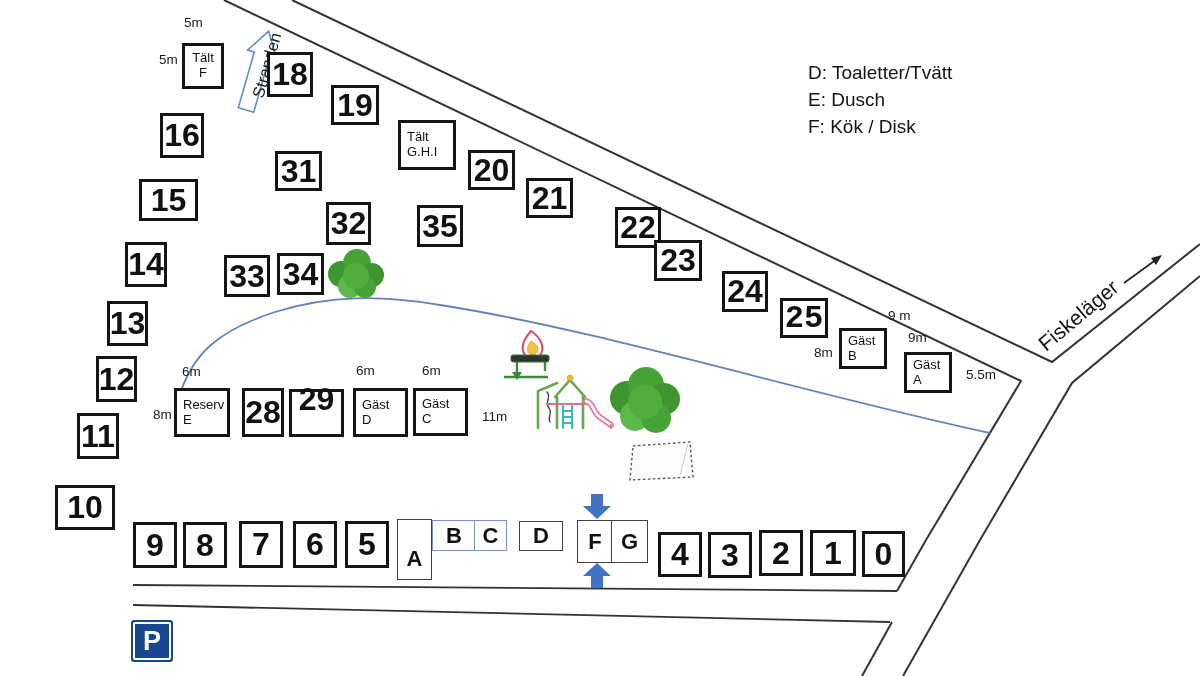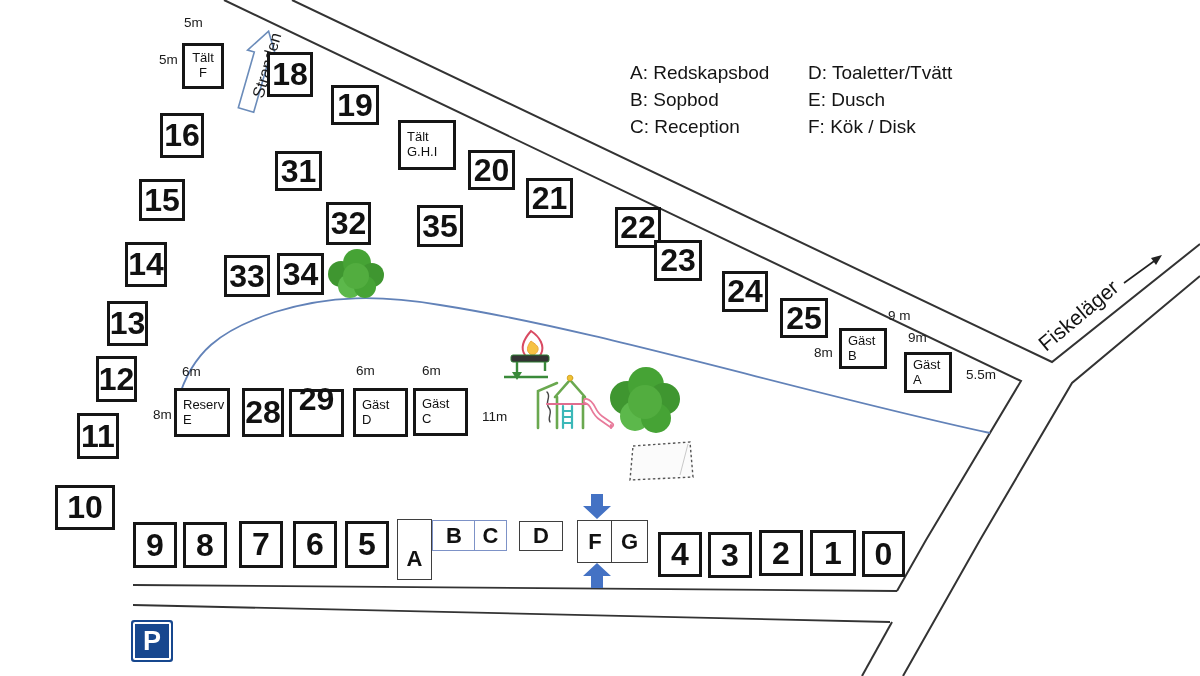--- a/index.html
+++ b/index.html
@@ -99,25 +99,20 @@
       <path d="M586,401 C594,403 592,412 601,418 L611,425" stroke="#ffffff" stroke-width="2.6"></path>
       <line x1="611" y1="425" x2="611" y2="428" stroke="#e87a9a" stroke-width="2.2"></line>
     </g>
 
     <g>
       <polygon points="633,446 690,442 693,477 630,480" fill="#fbfbfb" stroke="#555" stroke-width="1.4" stroke-dasharray="2.5,2.5"></polygon>
       <line x1="688" y1="444" x2="680" y2="475" stroke="#c9c9c9" stroke-width="1"></line>
     </g>
   </svg>
 
-  <div class="legend" style="left:630px;top:62px;">
-    <div class="row">A: Redskapsbod</div>
-    <div class="row">B: Sopbod</div>
-    <div class="row">C: Reception</div>
-  </div>
   <div class="legend" style="left:808px;top:62px;">
     <div class="row">D: Toaletter/Tvätt</div>
     <div class="row">E: Dusch</div>
     <div class="row">F: Kök / Disk</div>
   </div>
 
   <div class="box sm ctr" style="left:182px;top:43px;width:42px;height:46px;"><span>Tält
 F</span></div>
   <div class="box sm" style="left:398px;top:120px;width:58px;height:50px;"><span>Tält
 G.H.I</span></div>
@@ -137,21 +132,21 @@
     </div>
   <div class="box" style="left:331px;top:85px;width:48px;height:40px;justify-content:center;">
       <span>19</span>
     </div>
   <div class="box" style="left:160px;top:113px;width:44px;height:45px;align-items:center;">
       <span>16</span>
     </div>
   <div class="box" style="left:275px;top:151px;width:47px;height:40px;">
       <span>31</span>
     </div>
-  <div class="box" style="left:139px;top:179px;width:46px;height:42px;">
+  <div class="box" style="left:139px;top:179px;width:59px;height:42px;">
       <span>15</span>
     </div>
   <div class="box" style="left:326px;top:202px;width:45px;height:43px;">
       <span>32</span>
     </div>
   <div class="box" style="left:125px;top:242px;width:42px;height:45px;">
       <span>14</span>
     </div>
   <div class="box" style="left:224px;top:255px;width:46px;height:42px;">
       <span>33</span>
@@ -182,21 +177,21 @@
     </div>
   <div class="box" style="left:591px;top:207px;width:46px;height:41px;margin-left:24px;">
       <span>22</span>
     </div>
   <div class="box" style="left:654px;top:240px;width:48px;height:41px;">
       <span>23</span>
     </div>
   <div class="box" style="left:722px;top:271px;width:46px;height:41px;">
       <span>24</span>
     </div>
-  <div class="box" style="left:780px;top:298px;width:48px;height:40px;">
+  <div class="box" style="left:780px;top:298px;width:48px;height:40px;font-family:Liberation Mono, monospace;">
       <span>25</span>
     </div>
   <div class="box" style="left:242px;top:388px;width:42px;height:49px;">
       <span>28</span>
     </div>
   <div class="box low" style="left:289px;top:389px;width:55px;height:48px;">
       <span>29</span>
     </div>
 
   <div class="box" style="left:133px;top:522px;width:44px;height:46px;">

